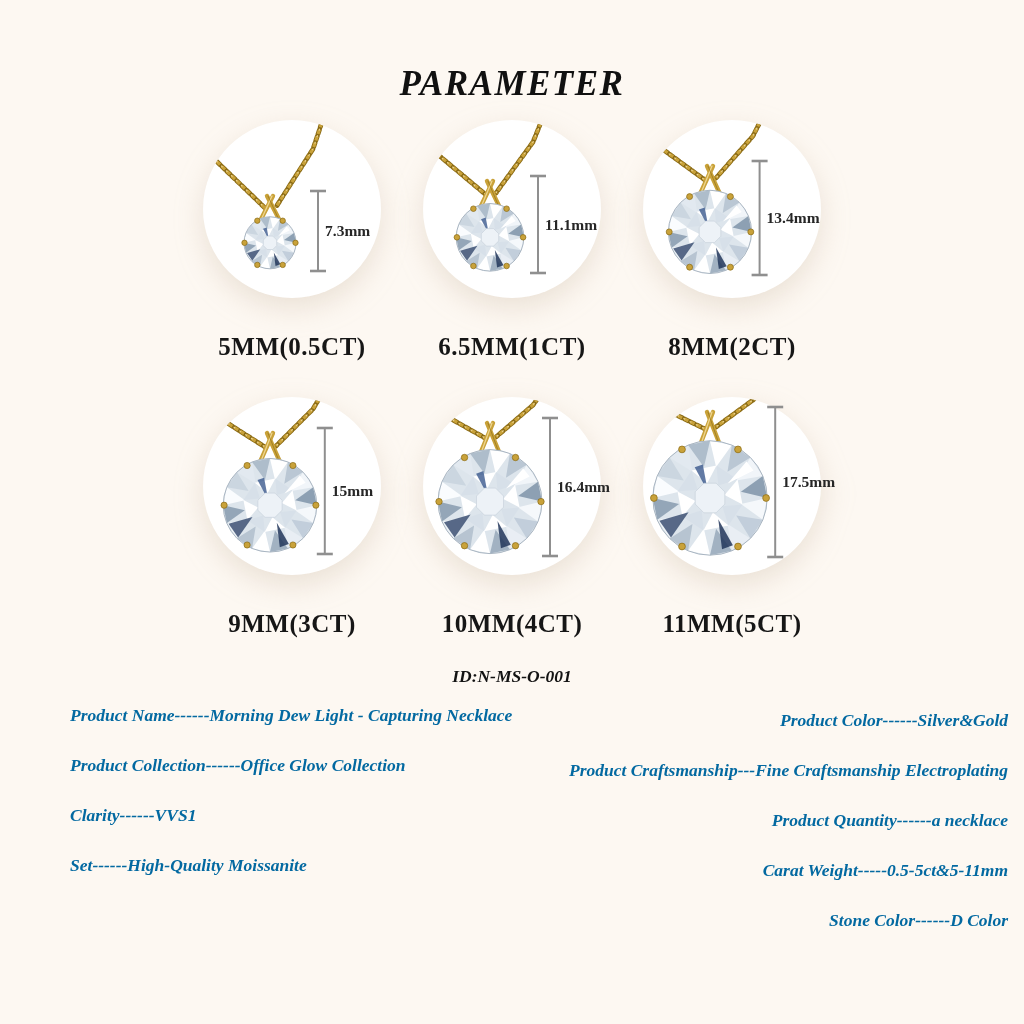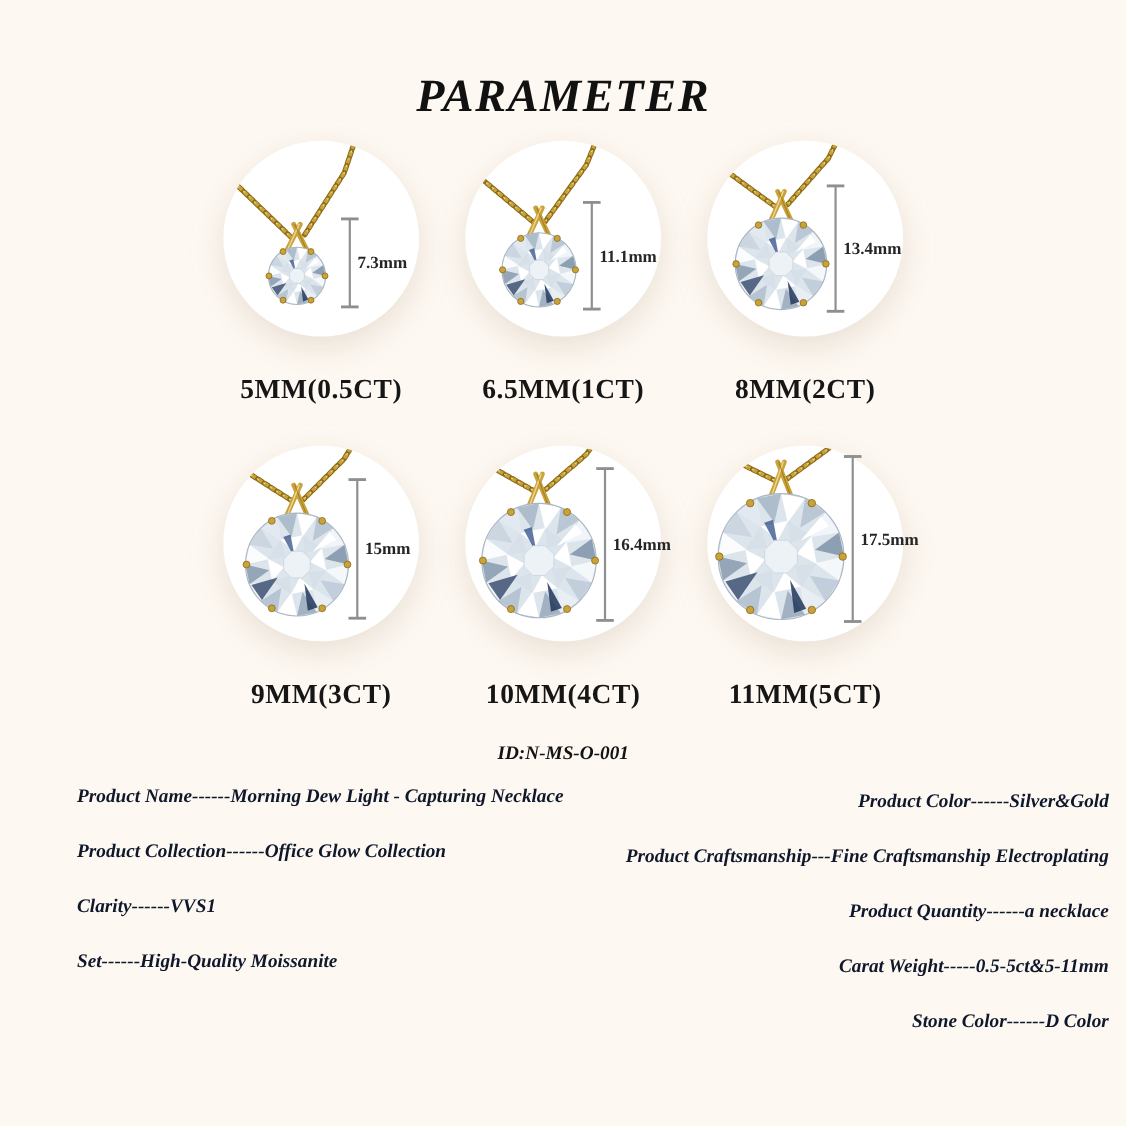--- a/index.html
+++ b/index.html
@@ -8,21 +8,21 @@
     background:#FDF8F2;
     font-family:"Liberation Serif","DejaVu Serif",serif;
     color:#1c1c1c;
     overflow:hidden;
     position:relative;
   }
   .page{width:1024px;height:1024px;position:relative;}
   h1.title{
     margin:64px 0 0 0;
     text-align:center;
-    font-size:42px;
+    font-size:35px;
     font-style:italic;
     font-weight:700;
     letter-spacing:1.5px;
     color:#111;
   }
   .grid{
     margin-top:12px;
     display:grid;
     grid-template-columns:repeat(3,220px);
     justify-content:center;
@@ -57,21 +57,21 @@
     align-items:flex-start;
   }
   .spec-col{display:flex;flex-direction:column;gap:30px;}
   .spec-col.left{width:470px;flex:none;}
   .spec-col.right{flex:1;padding-top:5px;align-items:flex-end;}
   p.spec{
     margin:0;
     font-size:17.5px;
     font-style:italic;
     font-weight:700;
-    color:#0f172a;
+    color:#0369a1;
     white-space:nowrap;
     line-height:20px;
   }
 </style>
 </head>
 <body>
 
 <div class="page">
 
   <h1 class="title">PARAMETER</h1>

